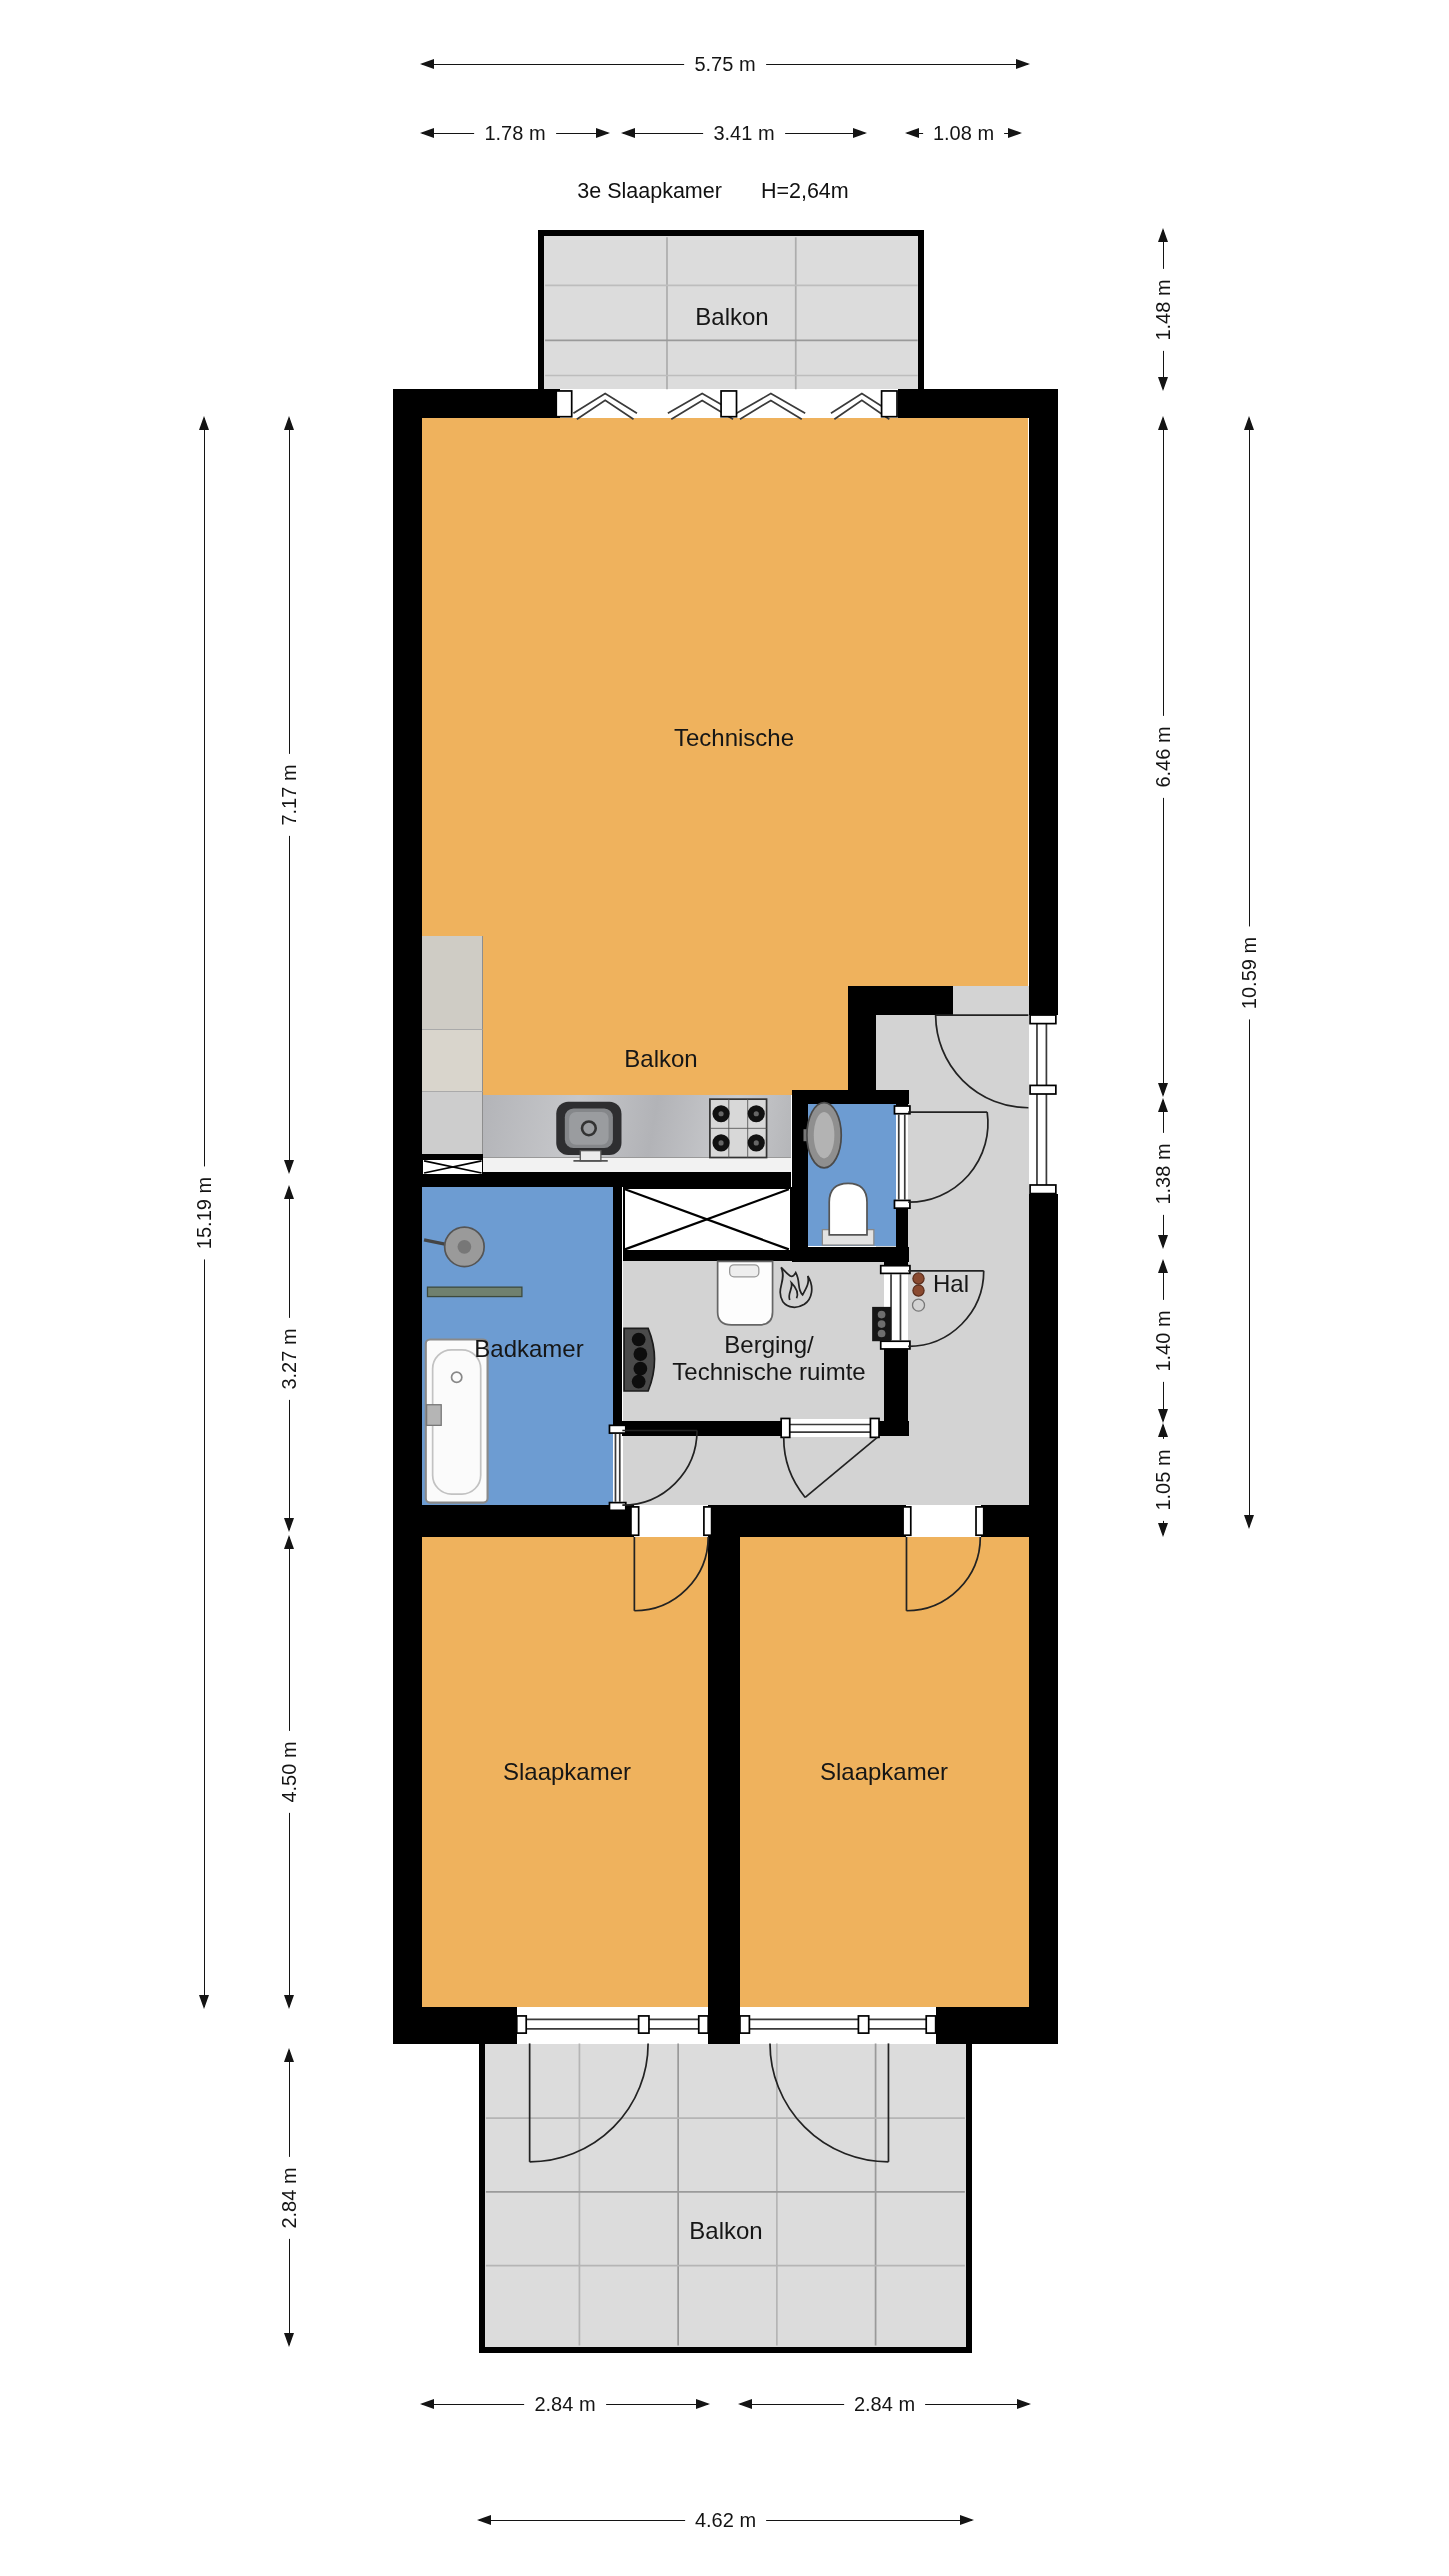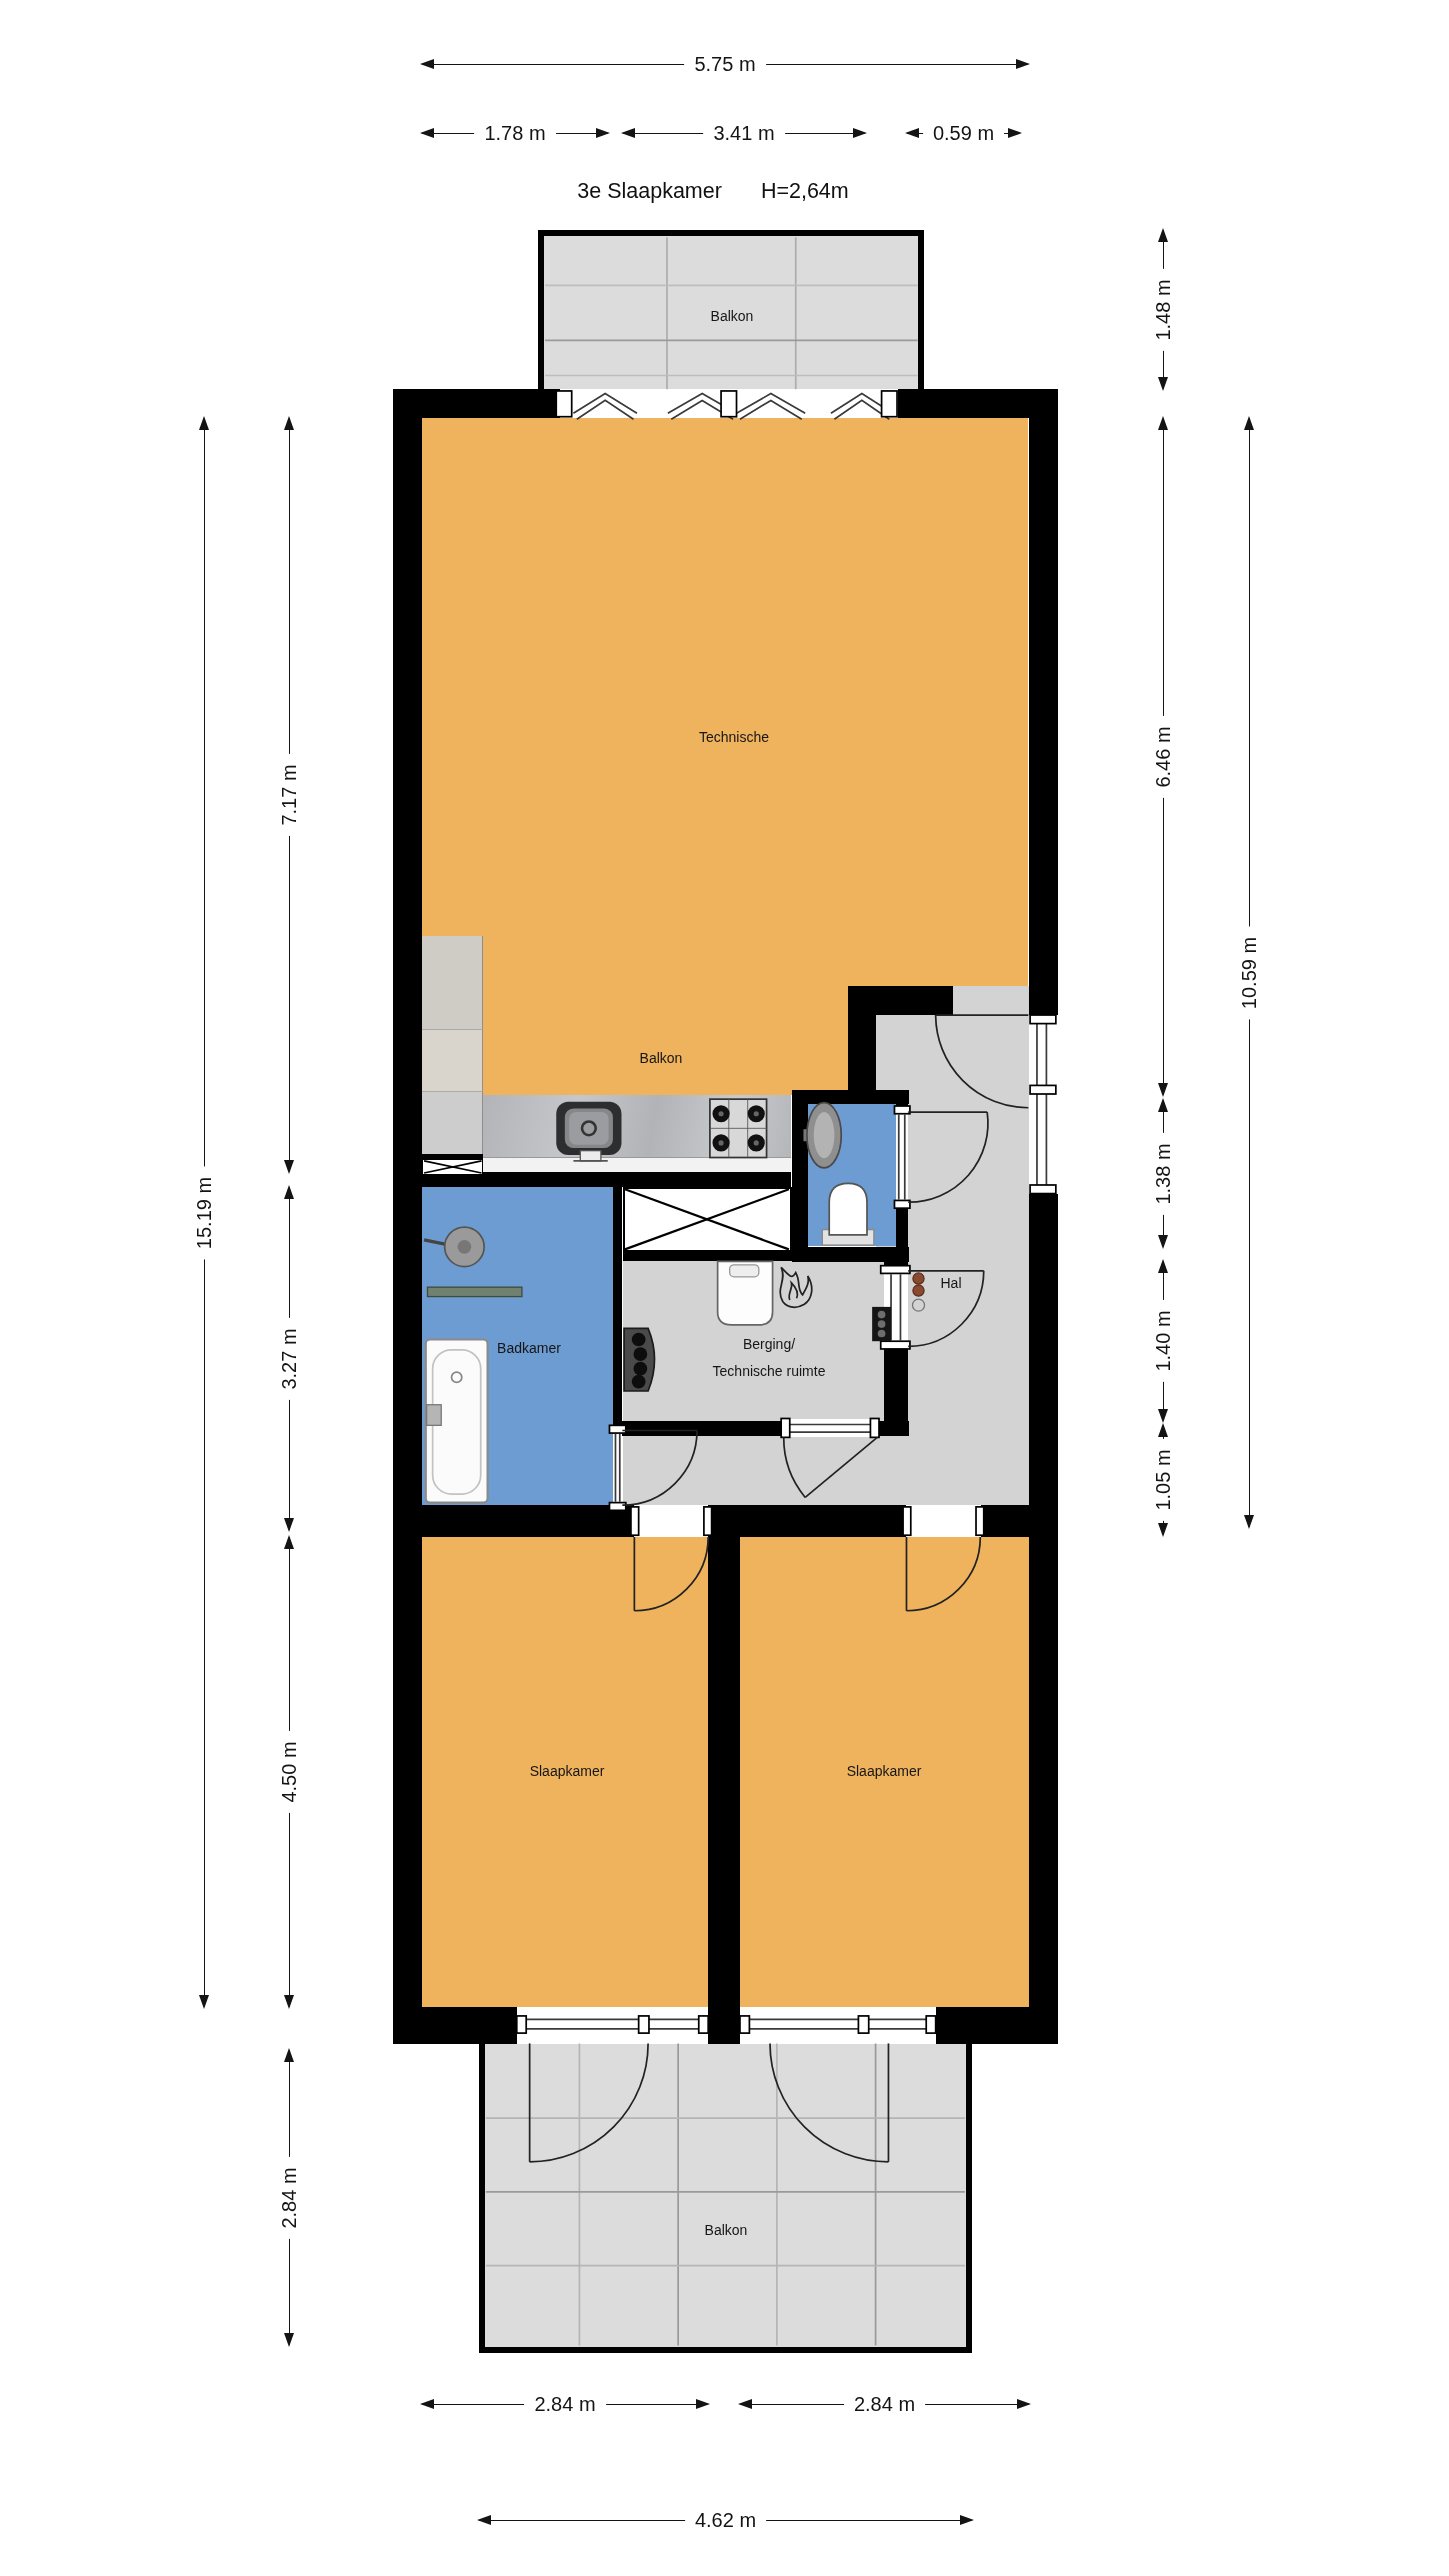--- a/index.html
+++ b/index.html
@@ -1,21 +1,21 @@
 <!DOCTYPE html>
 <html style="font-size:13.7px"><head>
 <meta charset="utf-8">
 <style>
   html,body{margin:0;padding:0;background:#fff;}
   #plan{position:relative;width:1449px;height:2576px;background:#ffffff;
         font-family:"Liberation Sans", sans-serif;color:#141414;overflow:hidden;}
   .abs{position:absolute;}
   .wall{position:absolute;background:#000;}
   .band{position:absolute;background:#fff;}
-  .lab{position:absolute;transform:translate(-50%,-50%);font-size:14px;color:#161616;
+  .lab{position:absolute;transform:translate(-50%,-50%);font-size:24px;color:#161616;
        white-space:nowrap;text-align:center;line-height:27px;}
   .title-row{position:absolute;left:713px;top:191px;transform:translate(-50%,-50%);
        display:flex;gap:39px;font-size:21.5px;color:#111;}
   
   .dimh{position:absolute;height:0;border-top:1.7px solid #141414;}
   .dimv{position:absolute;width:0;border-left:1.7px solid #141414;}
   .dimh i,.dimv i{position:absolute;width:0;height:0;}
   .dimh .a1{left:-1.7px;top:-6px;border-top:5.2px solid transparent;border-bottom:5.2px solid transparent;border-right:14.6px solid #141414;}
   .dimh .a2{right:-1.7px;top:-6px;border-top:5.2px solid transparent;border-bottom:5.2px solid transparent;border-left:14.6px solid #141414;}
   .dimv .a1{top:-1.7px;left:-6px;border-left:5.2px solid transparent;border-right:5.2px solid transparent;border-bottom:14.6px solid #141414;}
@@ -325,21 +325,21 @@
       <b>1.78 m</b>
     </div>
   <div class="dimh" style="left:623px;top:133px;width:242px;">
     <i class="a1"></i>
       <i class="a2"></i>
       <b>3.41 m</b>
     </div>
   <div class="dimh" style="left:907px;top:133px;width:113px;">
     <i class="a1"></i>
       <i class="a2"></i>
-      <b>0.59 m</b>
+      <b>1.08 m</b>
     </div>
 
   <div class="dimv" style="left:204px;top:418px;height:1589px;">
     <i class="a1"></i>
       <i class="a2"></i>
       <b>15.19 m</b>
     </div>
   <div class="dimv" style="left:289px;top:418px;height:754px;">
     <i class="a1"></i>
       <i class="a2"></i>

